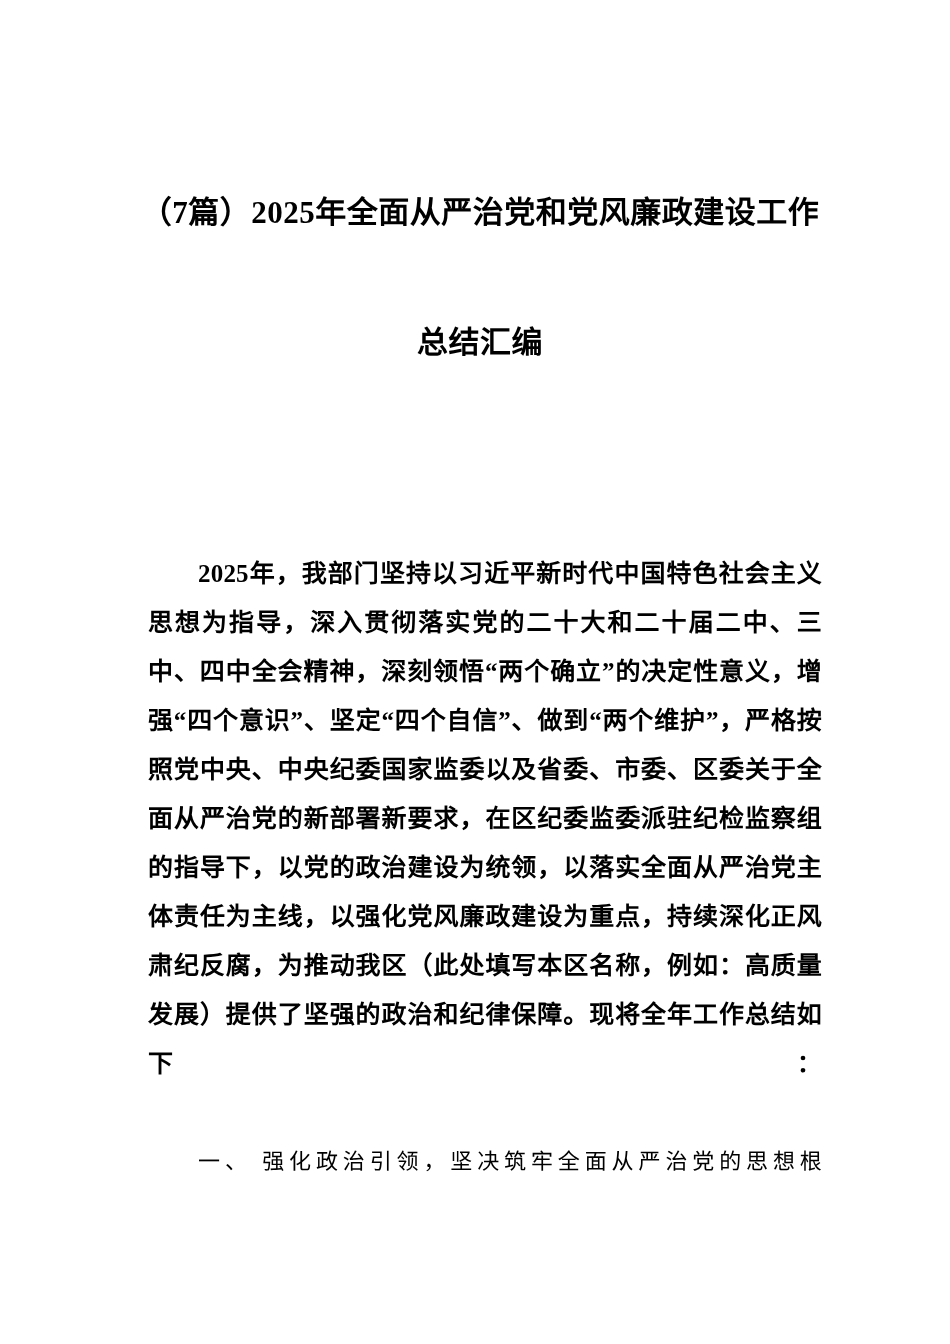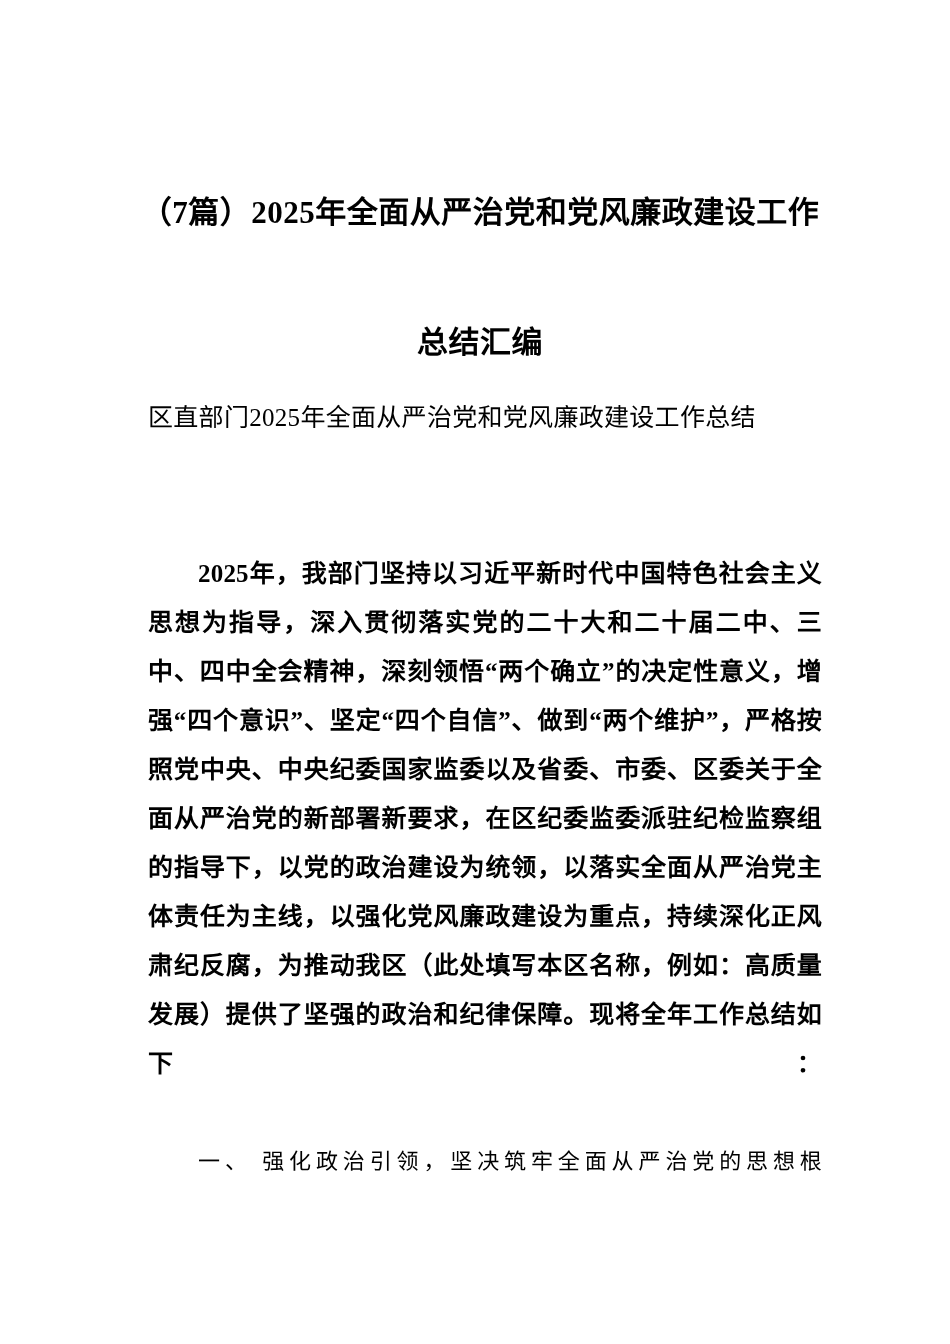--- a/index.html
+++ b/index.html
@@ -99,19 +99,18 @@
     width: 100%;
   }
 </style>
 </head>
 <body>
 
 <div class="page">
 
   <div class="doc-title">（7篇）2025年全面从严治党和党风廉政建设工作总结汇编</div>
 
-  <div class="sub-title">区直部门2025年全面从严治党和党风廉政建设工作总结</div>
 
   <div class="body-para">2025年，我部门坚持以习近平新时代中国特色社会主义思想为指导，深入贯彻落实党的二十大和二十届二中、三中、四中全会精神，深刻领悟“两个确立”的决定性意义，增强“四个意识”、坚定“四个自信”、做到“两个维护”，严格按照党中央、中央纪委国家监委以及省委、市委、区委关于全面从严治党的新部署新要求，在区纪委监委派驻纪检监察组的指导下，以党的政治建设为统领，以落实全面从严治党主体责任为主线，以强化党风廉政建设为重点，持续深化正风肃纪反腐，为推动我区（此处填写本区名称，例如：高质量发展）提供了坚强的政治和纪律保障。现将全年工作总结如下：</div>
 
   <div class="section-heading">一、 强化政治引领，坚决筑牢全面从严治党的思想根</div>
 
 </div>
 
 </body></html>

